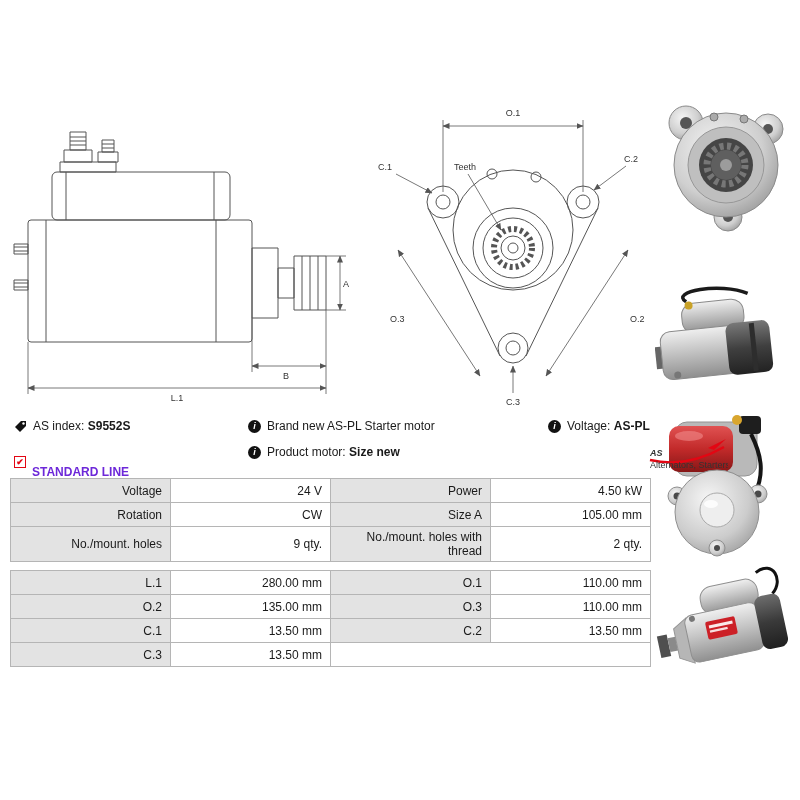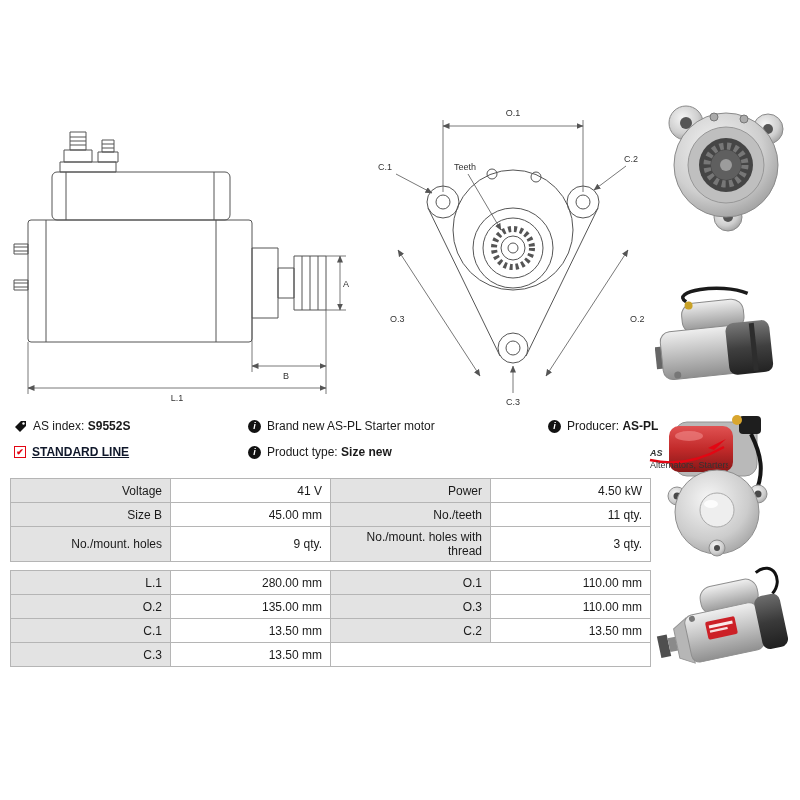--- a/index.html
+++ b/index.html
@@ -13,22 +13,22 @@
   .tech line, .tech rect, .tech circle, .tech path, .tech polygon { vector-effect:non-scaling-stroke; }
 
   
   .info-item { display:flex; align-items:center; gap:6px; font-size:12px; color:#1a1a1a; white-space:nowrap; }
   .ico-info { width:13px; height:13px; border-radius:50%; background:#111; color:#fff;
               font-size:9px; font-weight:bold; font-style:italic; display:flex;
               align-items:center; justify-content:center; flex:0 0 13px; line-height:1; }
   .ico-check { width:12px; height:12px; border:1.5px solid #e30613; color:#e30613;
                font-size:9px; font-weight:bold; display:flex; align-items:center;
                justify-content:center; flex:0 0 12px; line-height:1; }
-  .red  { color:#0f172a;text-decoration:underline; }
-  .bold { font-weight:bold; }
+  .red  { color:#6d28d9; }
+  .bold { font-weight:bold;margin-top:20px; }
 
   
   .tables { position:absolute; left:10px; top:478px; width:642px; }
   table.spec { border-collapse:collapse; table-layout:fixed; width:640px; }
   table.spec + table.spec { margin-top:8px; }
   table.spec td { border:1px solid #b5b5b5; font-size:12px; color:#1a1a1a;
                   padding:3px 8px; text-align:right; height:24px; vertical-align:middle;margin-left:44px; }
   td.lbl { background:#e3e3e3; }
   td.val { background:#ffffff; }
   td.none { border:none; background:transparent; }
@@ -277,34 +277,34 @@
   </div>
 
   <div class="abs info-item" style="left:248px;top:419px">
     <span class="ico-info">i</span>
     <span>Brand new AS-PL Starter motor</span>
   </div>
 
   <div class="abs info-item" style="left:548px;top:419px">
     <span class="ico-info">i</span>
     <span>
-      <span>Producer:</span>
+      <span>Voltage:</span>
       <span class="bold">AS-PL</span>
     </span>
   </div>
 
   <div class="abs info-item" style="left:14px;top:445px">
     <span class="ico-check">✔</span>
     <span class="red bold">STANDARD LINE</span>
   </div>
 
   <div class="abs info-item" style="left:248px;top:445px">
     <span class="ico-info">i</span>
     <span>
-      <span>Product type:</span>
+      <span>Product motor:</span>
       <span class="bold">Size new</span>
     </span>
   </div>
 
   <div class="abs" style="left:648px;top:437px;width:80px;height:34px">
     <svg width="80" height="34" viewBox="0 0 80 34">
       <text x="2" y="19" font-size="20" font-weight="bold" font-style="italic" fill="#e30613">AS</text>
       <path d="M2 23 C 24 28, 50 25, 76 10" stroke="#e30613" stroke-width="2.4" fill="none"></path>
       <polygon points="60,11 78,2 66,13" fill="#e30613"></polygon>
       <text x="2" y="31" font-size="5" fill="#555">Alternators, Starters &amp; Parts</text>
@@ -315,35 +315,35 @@
     <table class="spec">
       <colgroup>
           <col style="width:160px">
           <col style="width:160px">
           <col style="width:160px">
           <col style="width:160px">
         </colgroup>
       <tbody>
           <tr>
         <td class="lbl">Voltage</td>
-        <td class="val">41 V</td>
+        <td class="val">24 V</td>
         <td class="lbl">Power</td>
         <td class="val">4.50 kW</td>
       </tr>
       <tr>
-        <td class="lbl">Size B</td>
-        <td class="val">45.00 mm</td>
-        <td class="lbl">No./teeth</td>
-        <td class="val">11 qty.</td>
+        <td class="lbl">Rotation</td>
+        <td class="val">CW</td>
+        <td class="lbl">Size A</td>
+        <td class="val">105.00 mm</td>
       </tr>
       <tr>
         <td class="lbl">No./mount. holes</td>
         <td class="val">9 qty.</td>
         <td class="lbl">No./mount. holes with thread</td>
-        <td class="val">3 qty.</td>
+        <td class="val">2 qty.</td>
       </tr>
     </tbody>
       </table>
 
     <table class="spec">
       <colgroup>
           <col style="width:160px">
           <col style="width:160px">
           <col style="width:160px">
           <col style="width:160px">

